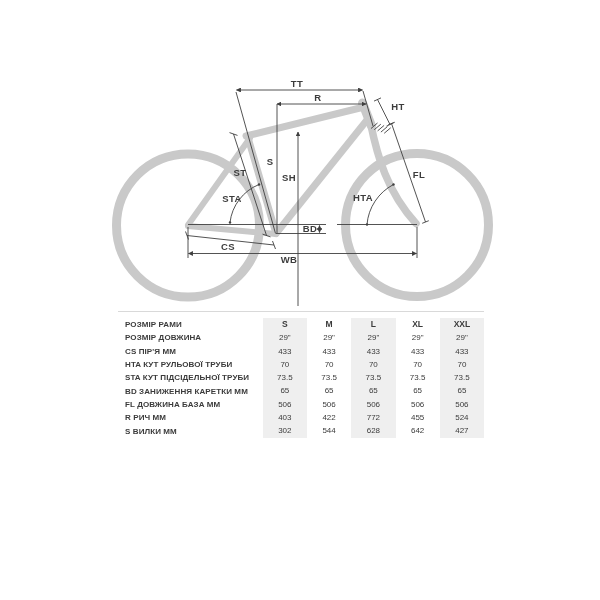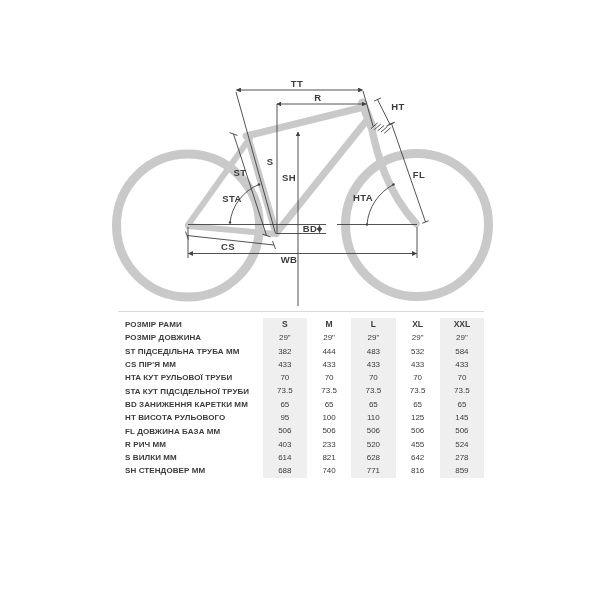--- a/index.html
+++ b/index.html
@@ -137,28 +137,20 @@
       </div>
       <div class="trow">
         <div class="tlabel">РОЗМІР ДОВЖИНА</div>
         <span class="tval stripe">29"</span>
         <span class="tval">29"</span>
         <span class="tval stripe">29"</span>
         <span class="tval">29"</span>
         <span class="tval stripe">29"</span>
       </div>
       <div class="trow">
-        <div class="tlabel">ST ПІДСЕДІЛЬНА ТРУБА ММ</div>
-        <span class="tval stripe">382</span>
-        <span class="tval">444</span>
-        <span class="tval stripe">483</span>
-        <span class="tval">532</span>
-        <span class="tval stripe">584</span>
-      </div>
-      <div class="trow">
         <div class="tlabel">CS ПІР'Я ММ</div>
         <span class="tval stripe">433</span>
         <span class="tval">433</span>
         <span class="tval stripe">433</span>
         <span class="tval">433</span>
         <span class="tval stripe">433</span>
       </div>
       <div class="trow">
         <div class="tlabel">HTA КУТ РУЛЬОВОЇ ТРУБИ</div>
         <span class="tval stripe">70</span>
@@ -177,53 +169,37 @@
       </div>
       <div class="trow">
         <div class="tlabel">BD ЗАНИЖЕННЯ КАРЕТКИ ММ</div>
         <span class="tval stripe">65</span>
         <span class="tval">65</span>
         <span class="tval stripe">65</span>
         <span class="tval">65</span>
         <span class="tval stripe">65</span>
       </div>
       <div class="trow">
-        <div class="tlabel">HT ВИСОТА РУЛЬОВОГО</div>
-        <span class="tval stripe">95</span>
-        <span class="tval">100</span>
-        <span class="tval stripe">110</span>
-        <span class="tval">125</span>
-        <span class="tval stripe">145</span>
-      </div>
-      <div class="trow">
         <div class="tlabel">FL ДОВЖИНА БАЗА ММ</div>
         <span class="tval stripe">506</span>
         <span class="tval">506</span>
         <span class="tval stripe">506</span>
         <span class="tval">506</span>
         <span class="tval stripe">506</span>
       </div>
       <div class="trow">
         <div class="tlabel">R РИЧ ММ</div>
         <span class="tval stripe">403</span>
-        <span class="tval">233</span>
-        <span class="tval stripe">520</span>
+        <span class="tval">422</span>
+        <span class="tval stripe">772</span>
         <span class="tval">455</span>
         <span class="tval stripe">524</span>
       </div>
       <div class="trow">
         <div class="tlabel">S ВИЛКИ ММ</div>
-        <span class="tval stripe">614</span>
-        <span class="tval">821</span>
+        <span class="tval stripe">302</span>
+        <span class="tval">544</span>
         <span class="tval stripe">628</span>
         <span class="tval">642</span>
-        <span class="tval stripe">278</span>
-      </div>
-      <div class="trow">
-        <div class="tlabel">SH СТЕНДОВЕР ММ</div>
-        <span class="tval stripe">688</span>
-        <span class="tval">740</span>
-        <span class="tval stripe">771</span>
-        <span class="tval">816</span>
-        <span class="tval stripe">859</span>
+        <span class="tval stripe">427</span>
       </div>
     </div>
 </div>
 
 </body></html>

